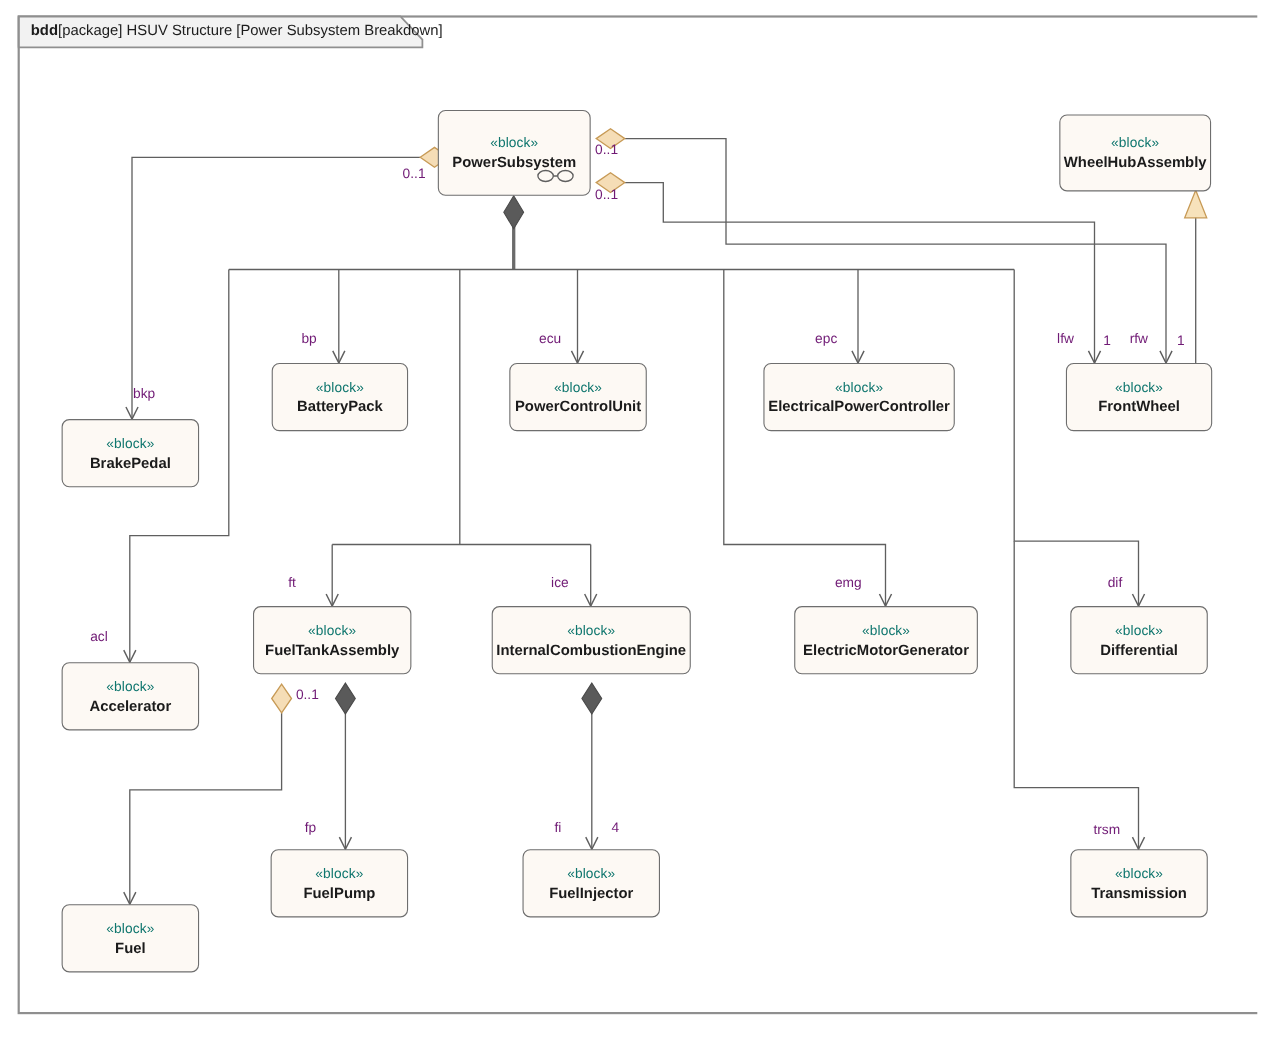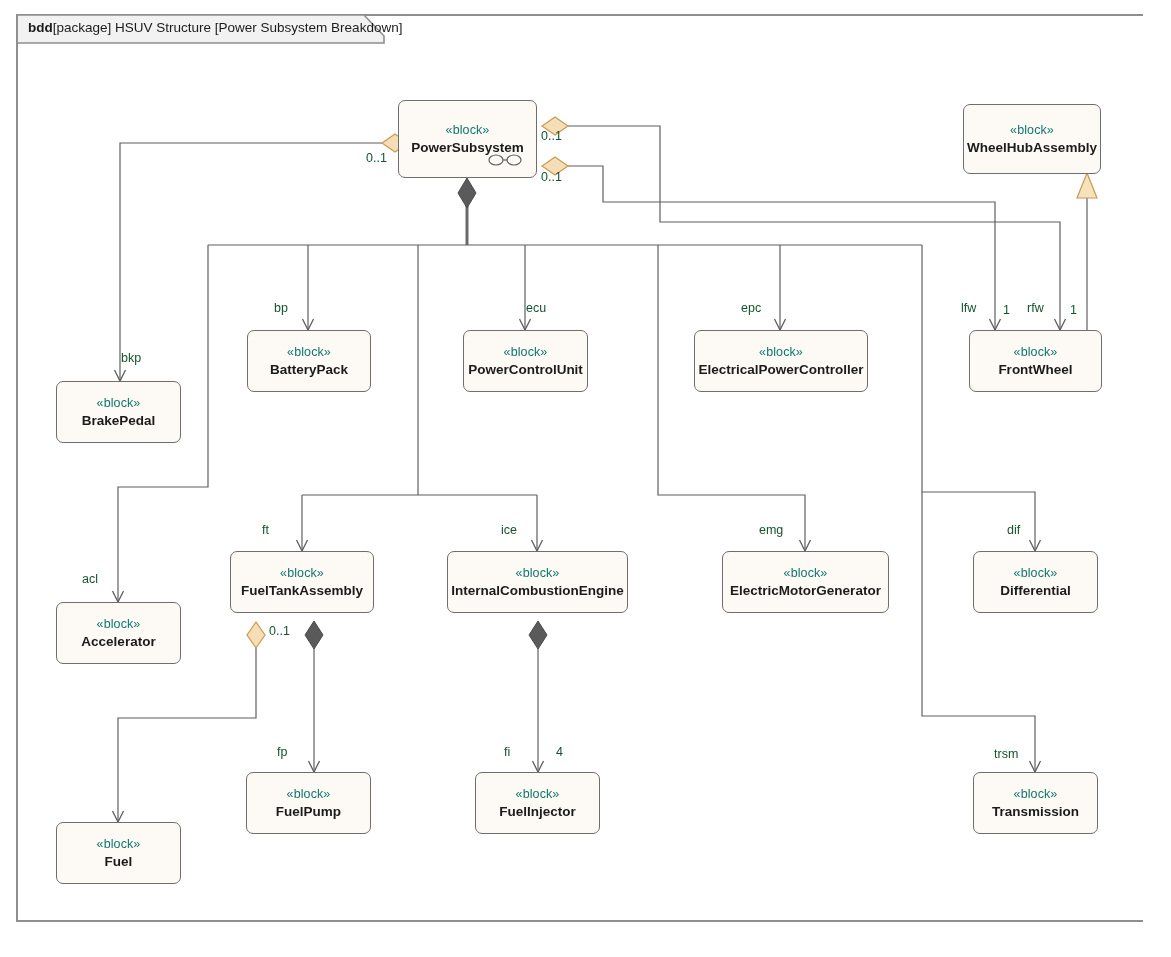--- a/index.html
+++ b/index.html
@@ -77,21 +77,21 @@
     position: absolute;
     right: 14px;
     bottom: 10px;
     width: 34px;
     height: 14px;
   }
 
   .label {
     position: absolute;
     font-size: 12.5px;
-    color: #14532d;
+    color: #701a75;
     white-space: nowrap;
     z-index: 4;
     line-height: 14px;
   }
 </style>
 </head>
 <body>
 
 <div id="canvas">
 
@@ -249,21 +249,21 @@
   </div>
 
   <div class="block" style="left:973px; top:772px; width:125px; height:62px;">
     <div class="stereo">«block»</div>
     <div class="bname">Transmission</div>
   </div>
 
   <div class="label" style="left:83px;  top:351px;margin-left:38px;">bkp</div>
   <div class="label" style="left:82px;  top:572px;">acl</div>
   <div class="label" style="left:274px; top:301px;">bp</div>
-  <div class="label" style="left:490px; top:301px;margin-left:36px;">ecu</div>
+  <div class="label" style="left:490px; top:301px;">ecu</div>
   <div class="label" style="left:741px; top:301px;">epc</div>
   <div class="label" style="left:961px; top:301px;">lfw</div>
   <div class="label" style="left:1027px;top:301px;">rfw</div>
   <div class="label" style="left:262px; top:523px;">ft</div>
   <div class="label" style="left:501px; top:523px;">ice</div>
   <div class="label" style="left:759px; top:523px;">emg</div>
   <div class="label" style="left:1007px;top:523px;">dif</div>
   <div class="label" style="left:277px; top:745px;">fp</div>
   <div class="label" style="left:504px; top:745px;">fi</div>
   <div class="label" style="left:994px; top:747px;">trsm</div>

